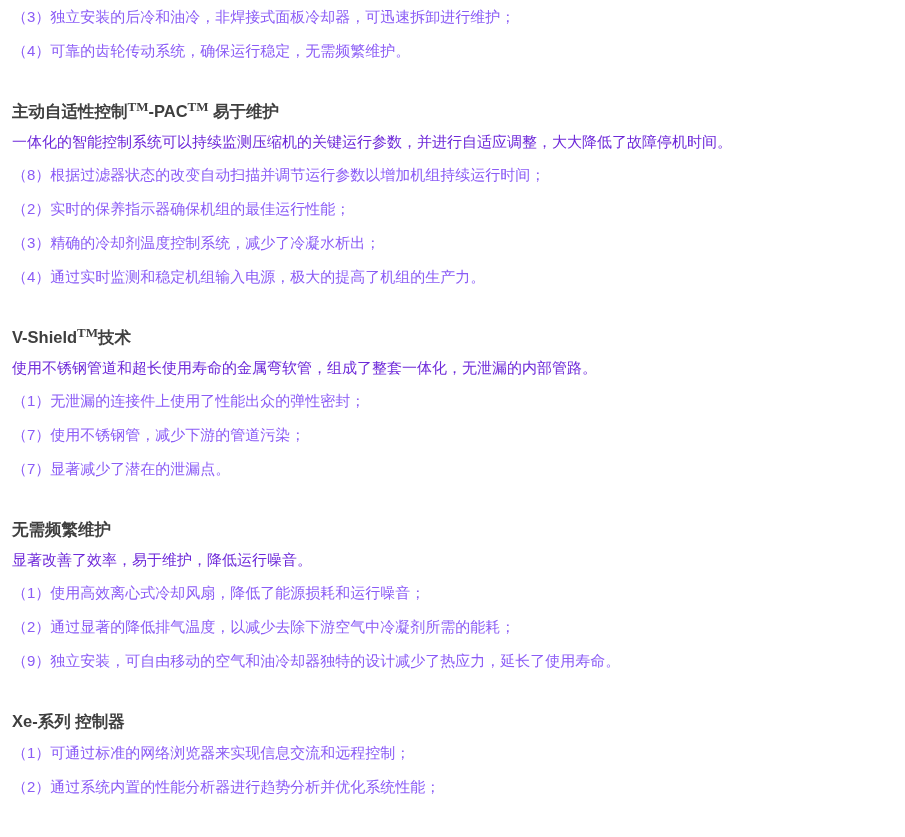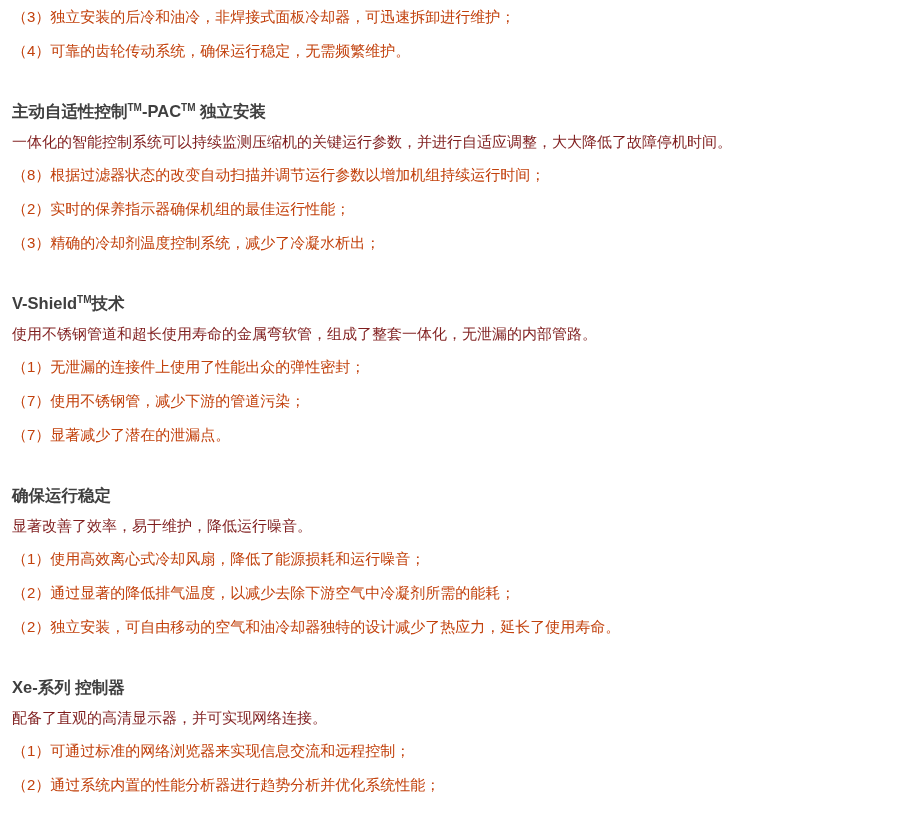--- a/index.html
+++ b/index.html
@@ -14,100 +14,101 @@
     color: #5a5a5a;
     overflow: hidden;
   }
   .page {
     padding: 0 12px 0 12px;
     box-sizing: border-box;
   }
   .para {
     font-size: 15px;
     line-height: 34px;
-    color: #c2410c;
+    color: #8b5cf6;
     margin: 0;
     white-space: nowrap;
   }
   .section-heading {
     font-size: 16.5px;
     font-weight: bold;
     color: #3f3f3f;
     margin: 0;
     line-height: 30px;
     white-space: nowrap;
   }
   .section-heading sup {
-    font-size: 10px;
+    font-size: 13px;
     font-weight: bold;
     vertical-align: super;
     line-height: 0;
+    font-family: Liberation Serif, serif;
   }
   .block {
     margin: 0;
   }
   .gap-lg { height: 28px; }
   .intro {
     font-size: 15px;
     line-height: 32px;
-    color: #7f1d1d;
+    color: #6d28d9;
     margin: 0;
     white-space: nowrap;
   }
 </style>
 </head>
 <body>
 
 <div class="page">
 
   <div class="block">
     <p class="para">（3）独立安装的后冷和油冷，非焊接式面板冷却器，可迅速拆卸进行维护；</p>
     <p class="para">（4）可靠的齿轮传动系统，确保运行稳定，无需频繁维护。</p>
   </div>
 
   <div class="gap-lg"></div>
 
   <div class="block">
     <h2 class="section-heading">
-      <span>主动自适性控制</span><sup>TM</sup><span>-PAC</span><sup>TM</sup><span> 独立安装</span>
+      <span>主动自适性控制</span><sup>TM</sup><span>-PAC</span><sup>TM</sup><span> 易于维护</span>
     </h2>
     <p class="intro">一体化的智能控制系统可以持续监测压缩机的关键运行参数，并进行自适应调整，大大降低了故障停机时间。</p>
     <p class="para">（8）根据过滤器状态的改变自动扫描并调节运行参数以增加机组持续运行时间；</p>
     <p class="para">（2）实时的保养指示器确保机组的最佳运行性能；</p>
     <p class="para">（3）精确的冷却剂温度控制系统，减少了冷凝水析出；</p>
+    <p class="para">（4）通过实时监测和稳定机组输入电源，极大的提高了机组的生产力。</p>
   </div>
 
   <div class="gap-lg"></div>
 
   <div class="block">
     <h2 class="section-heading">
       <span>V-Shield</span><sup>TM</sup><span>技术</span>
     </h2>
     <p class="intro">使用不锈钢管道和超长使用寿命的金属弯软管，组成了整套一体化，无泄漏的内部管路。</p>
     <p class="para">（1）无泄漏的连接件上使用了性能出众的弹性密封；</p>
     <p class="para">（7）使用不锈钢管，减少下游的管道污染；</p>
     <p class="para">（7）显著减少了潜在的泄漏点。</p>
   </div>
 
   <div class="gap-lg"></div>
 
   <div class="block">
     <h2 class="section-heading">
-      <span>确保运行稳定</span>
+      <span>无需频繁维护</span>
     </h2>
     <p class="intro">显著改善了效率，易于维护，降低运行噪音。</p>
     <p class="para">（1）使用高效离心式冷却风扇，降低了能源损耗和运行噪音；</p>
     <p class="para">（2）通过显著的降低排气温度，以减少去除下游空气中冷凝剂所需的能耗；</p>
-    <p class="para">（2）独立安装，可自由移动的空气和油冷却器独特的设计减少了热应力，延长了使用寿命。</p>
+    <p class="para">（9）独立安装，可自由移动的空气和油冷却器独特的设计减少了热应力，延长了使用寿命。</p>
   </div>
 
   <div class="gap-lg"></div>
 
   <div class="block">
     <h2 class="section-heading">
       <span>Xe-系列 控制器</span>
     </h2>
-    <p class="intro">配备了直观的高清显示器，并可实现网络连接。</p>
     <p class="para">（1）可通过标准的网络浏览器来实现信息交流和远程控制；</p>
     <p class="para">（2）通过系统内置的性能分析器进行趋势分析并优化系统性能；</p>
   </div>
 
 </div>
 
 </body></html>

